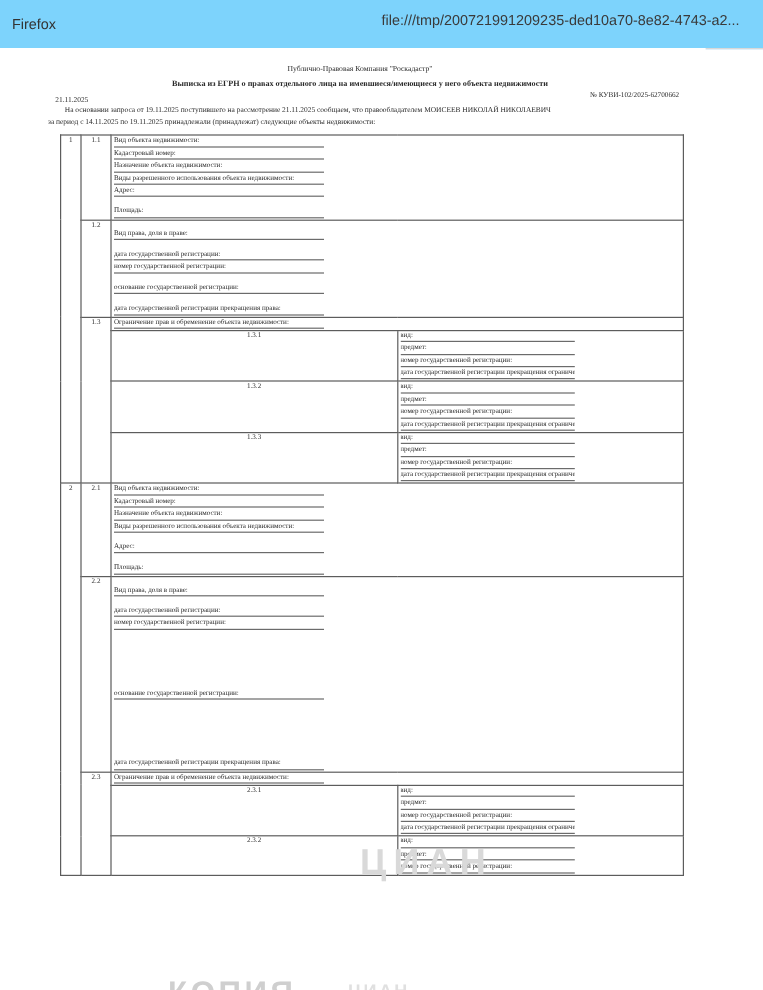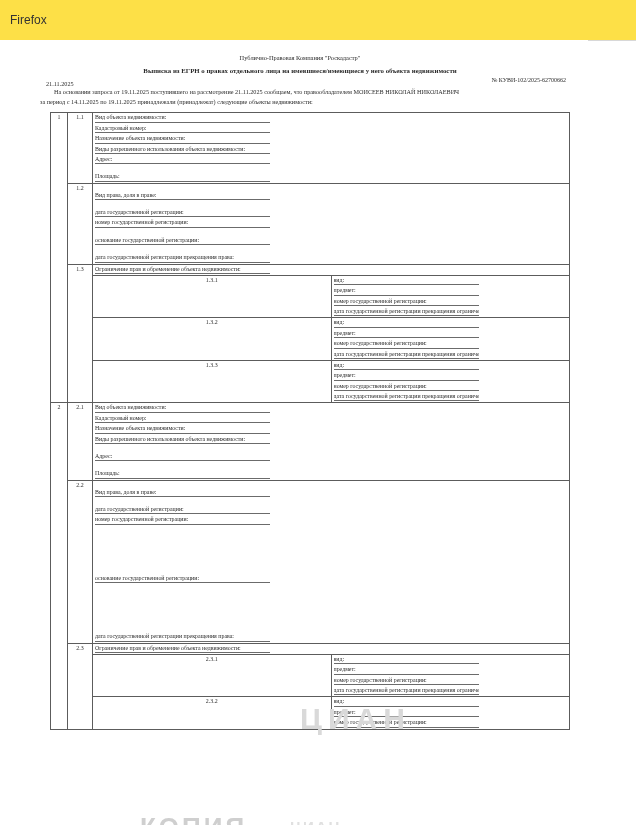--- a/index.html
+++ b/index.html
@@ -7,21 +7,21 @@
     width:636px;height:825px;
     background:#ffffff;
     font-family:"Liberation Serif", serif;
     color:#2b2b2b;
     overflow:hidden;
     position:relative;
   }
   
   .chrome{
     position:absolute;left:0;top:0;width:636px;height:40px;
-    background:#fde047;
+    background:#7dd3fc;
     border-bottom:1px solid #d8d8d8;
   }
   .chrome-brand{
     position:absolute;left:10px;top:13px;
     font-family:"Liberation Sans", sans-serif;
     font-size:12px;color:#333;
   }
   .chrome-url{
     position:absolute;left:318px;top:10px;
     font-family:"Liberation Sans", sans-serif;
@@ -126,20 +126,21 @@
     color:#e0e0e0;
     font-weight:bold;
     pointer-events:none;
   }
 </style>
 </head>
 <body>
 
 <div class="chrome">
   <div class="chrome-brand">Firefox</div>
+  <div class="chrome-url">file:///tmp/200721991209235-ded10a70-8e82-4743-a2...</div>
 </div>
 
 <div class="sheet">
   <div class="doc">
 
     <div class="hdr1">Публично-Правовая Компания "Роскадастр"</div>
     <div class="hdr2">Выписка из ЕГРН о правах отдельного лица на имевшиеся/имеющиеся у него объекта недвижимости</div>
     <div class="rightno">№ КУВИ-102/2025-62700662</div>
     <div class="dateleft">21.11.2025</div>
 

